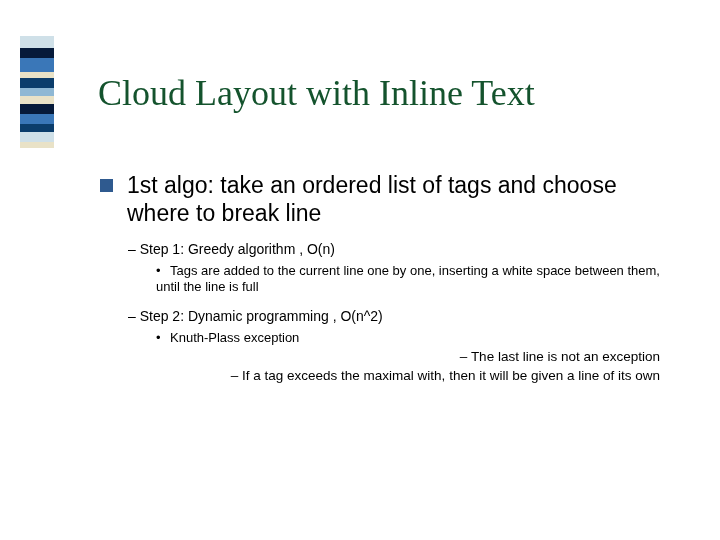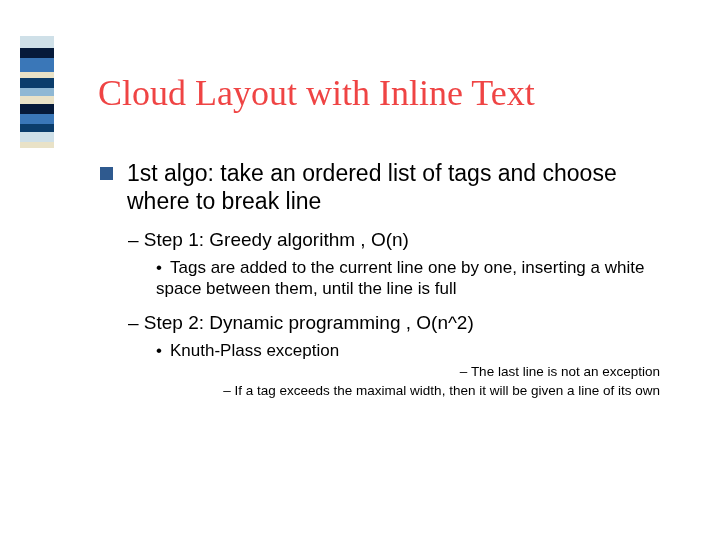--- a/index.html
+++ b/index.html
@@ -19,26 +19,26 @@
     display: flex;
     flex-direction: column;
   }
   .decor div { width: 100%; }
   .title {
     position: absolute;
     left: 98px;
     top: 72px;
     font-family: "Times New Roman", Times, serif;
     font-size: 36px;
-    color: #ef4444;
+    color: #14532d;
   }
   .content {
     position: absolute;
     left: 100px;
-    top: 160px;
+    top: 172px;
     width: 560px;
     color: #000;
   }
   .lvl1 {
     display: flex;
     align-items: flex-start;
     margin-bottom: 14px;
   }
   .bullet-sq {
     width: 13px;
@@ -47,27 +47,27 @@
     margin-top: 7px;
     margin-right: 14px;
     flex-shrink: 0;
   }
   .lvl1-text {
     font-size: 23px;
     line-height: 1.2;
   }
   .lvl2 {
     margin-left: 28px;
-    font-size: 19px;
+    font-size: 14px;
     margin-top: 12px;
     margin-bottom: 6px;
   }
   .lvl3 {
     margin-left: 56px;
-    font-size: 17px;
+    font-size: 13px;
     margin-top: 4px;
     line-height: 1.25;
   }
   .lvl3 .dot {
     display: inline-block;
     width: 14px;
   }
   .lvl4 {
     margin-left: 84px;
     font-size: 13.5px;
@@ -101,14 +101,14 @@
     <div class="bullet-sq"></div>
     <div class="lvl1-text">1st algo: take an ordered list of tags and choose where to break line</div>
   </div>
 
   <div class="lvl2">– Step 1: Greedy algorithm , O(n)</div>
   <div class="lvl3"><span class="dot">•</span><span>Tags are added to the current line one by one, inserting a white space between them, until the line is full</span></div>
 
   <div class="lvl2" style="">– Step 2: Dynamic programming , O(n^2)</div>
   <div class="lvl3"><span class="dot">•</span><span>Knuth-Plass exception</span></div>
   <div class="lvl4">– <span>The last line is not an exception</span></div>
-  <div class="lvl4">– <span>If a tag exceeds the maximal width, then it will be given a line of its own</span></div>
+  <div class="lvl4">– <span>If a tag exceeds the maximal with, then it will be given a line of its own</span></div>
 </div>
 
 </body></html>

